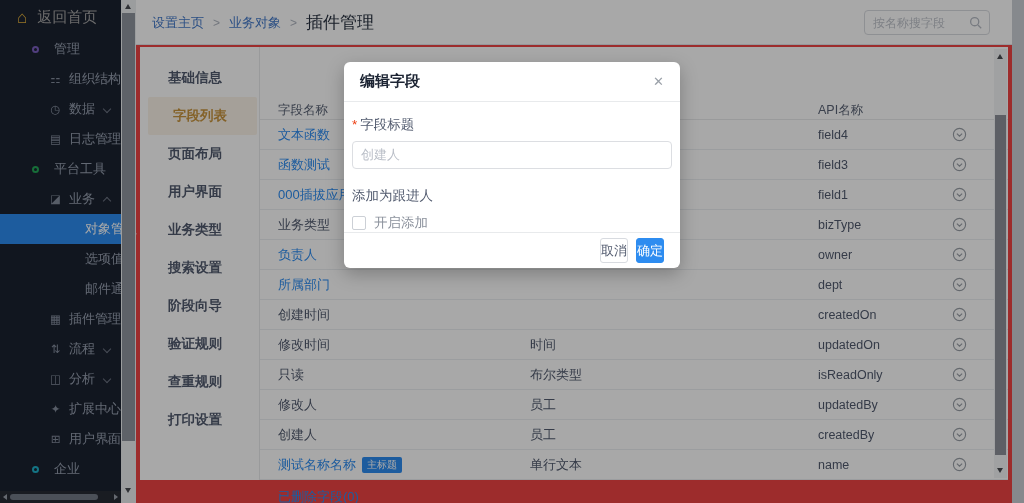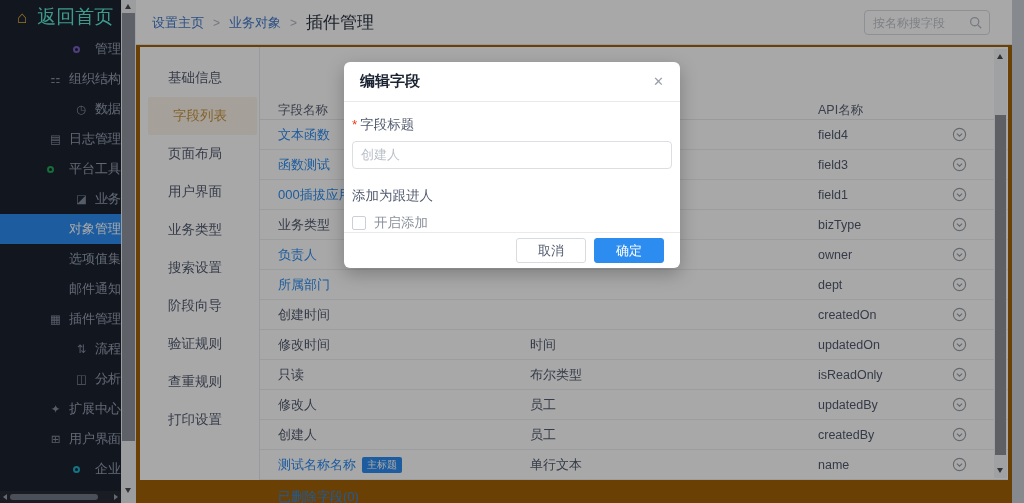--- a/index.html
+++ b/index.html
@@ -3,22 +3,22 @@
 <meta charset="utf-8">
 <style>
   html,body{margin:0;padding:0;background:#333;}
   *{box-sizing:border-box;font-family:"Liberation Sans","DejaVu Sans",sans-serif;}
   .screen{position:relative;width:1024px;height:503px;overflow:hidden;background:#eef0f4;}
 
   
   .sidebar{position:absolute;left:0;top:0;width:121px;height:503px;background:#1b2230;z-index:2;}
   .sb-header{height:34px;display:flex;align-items:center;padding-left:17px;cursor:pointer;}
   .sb-home{font-size:17px;color:#e7b43c;margin-right:10px;line-height:1;}
-  .sb-header-label{color:#5eead4;font-size:19px;}
-  .sb-item{position:relative;height:30px;display:flex;align-items:center;color:#97a0b0;font-size:13px;cursor:pointer;white-space:nowrap;justify-content:flex-end;}
+  .sb-header-label{color:#a3a3a3;font-size:15px;}
+  .sb-item{position:relative;height:30px;display:flex;align-items:center;color:#97a0b0;font-size:13px;cursor:pointer;white-space:nowrap;}
   .kind-group{padding-left:32px;}
   .dot{width:7px;height:7px;border:2px solid #888;border-radius:50%;margin-right:15px;flex:0 0 auto;}
   .dot-purple{border-color:#7b5fc0;}
   .dot-green{border-color:#23a757;}
   .dot-cyan{border-color:#1fb1c9;}
   .kind-icon{padding-left:48px;}
   .glyph{width:15px;margin-right:6px;font-size:11.5px;color:#848d9d;text-align:center;flex:0 0 auto;}
   .kind-sub{padding-left:85px;}
   .sb-item.active{background:#2d8cf0;color:#fff;}
   .chev{position:absolute;right:11px;top:12px;width:6px;height:6px;border-right:1.4px solid #6d7584;border-bottom:1.4px solid #6d7584;transform:rotate(45deg);}
@@ -29,34 +29,34 @@
   .tri{width:0;height:0;position:absolute;}
   .tri-left{left:3px;top:3px;border-top:3px solid transparent;border-bottom:3px solid transparent;border-right:4px solid #9aa0aa;}
   .tri-right{right:3px;top:3px;border-top:3px solid transparent;border-bottom:3px solid transparent;border-left:4px solid #9aa0aa;}
   
   .sb-vscroll{position:absolute;left:121px;top:0;width:15px;height:503px;background:#eceef0;z-index:2;}
   .tri-up{left:4px;top:4px;border-left:3.5px solid transparent;border-right:3.5px solid transparent;border-bottom:5px solid #4a4d52;}
   .tri-down{left:4px;bottom:10px;border-left:3.5px solid transparent;border-right:3.5px solid transparent;border-top:5px solid #4a4d52;}
   .sb-vthumb{position:absolute;left:1px;top:13px;width:13px;height:428px;background:#8f959e;}
 
   
-  .main{position:absolute;left:136px;top:0;right:0;bottom:0;background:#a16207;}
+  .main{position:absolute;left:136px;top:0;right:0;bottom:0;background:#ef4444;}
   .topbar{position:absolute;left:0;top:0;right:0;height:45px;background:#fff;border-bottom:1px solid #e4e6ea;}
   .crumbs{position:absolute;left:16px;top:0;height:45px;display:flex;align-items:center;}
   .crumb-link{color:#4379c9;font-size:13px;cursor:pointer;}
   .crumb-sep{color:#aeb4bf;font-size:12px;margin:0 9px;}
   .crumb-current{color:#27303f;font-size:17px;font-weight:500;}
   .searchbox{position:absolute;right:34px;top:10px;width:126px;height:25px;border:1px solid #d8dbe0;border-radius:4px;background:#fff;}
   .searchbox input{position:absolute;inset:0;border:none;outline:none;background:transparent;font-size:12px;color:#6a7180;padding:0 26px 0 8px;}
   .searchbox input::placeholder{color:#c0c4cc;}
   .search-ic{position:absolute;right:7px;top:5px;}
 
   .panel{position:absolute;top:47px;height:433px;background:#fff;}
   .submenu{left:4px;width:120px;border-right:1px solid #e8eaec;padding-top:12px;}
-  .smitem{height:38px;line-height:38px;padding-left:28px;font-size:13.5px;color:#515a6e;cursor:pointer;}
+  .smitem{height:38px;line-height:38px;padding-left:28px;font-size:13.5px;color:#515a6e;cursor:pointer;font-weight:bold;}
   .smitem.active{background:#faf3e8;color:#c9953f;margin:0 2px 0 8px;padding-left:25px;border-radius:2px;}
 
   .tablepanel{left:124px;width:748px;}
   .thead{display:flex;align-items:flex-end;height:25px;padding-left:18px;border-bottom:1px solid #e8eaec;color:#5a6375;font-size:12.5px;margin-top:48px;}
   .trow{display:flex;align-items:center;height:30px;padding-left:18px;border-bottom:1px solid #eceef1;color:#515a6e;font-size:13px;}
   .c1{width:252px;display:flex;align-items:center;}
   .c2{width:288px;}
   .c3{width:130px;font-size:12.5px;}
   .c4{width:22px;display:flex;align-items:center;justify-content:center;cursor:pointer;}
   .fname.link{color:#2d8cf0;cursor:pointer;}
@@ -79,21 +79,21 @@
   .m-close{font-size:13px;color:#9aa0a8;cursor:pointer;line-height:1;}
   .m-body{flex:1;padding:14px 8px 0;}
   .m-label{font-size:13.5px;color:#515a6e;margin-bottom:7px;}
   .req{color:#ed4014;margin-right:3px;}
   .m-input{width:100%;height:28px;border:1px solid #dcdee2;border-radius:4px;padding:0 8px;font-size:13px;color:#b9bec7;outline:none;}
   .m-section{font-size:13.5px;color:#515a6e;margin-top:18px;}
   .m-checkrow{display:flex;align-items:center;margin-top:9px;cursor:pointer;}
   .checkbox{width:14px;height:14px;border:1px solid #ccd0d6;border-radius:2px;background:#fff;margin-right:8px;flex:0 0 auto;}
   .m-checklabel{font-size:13.5px;color:#8b919c;}
   .m-foot{height:38px;display:flex;align-items:center;justify-content:flex-end;gap:8px;padding:0 16px;border-top:1px solid #e8eaec;}
-  .btn{height:25px;padding:0 21px;border-radius:3px;font-size:13px;cursor:pointer;line-height:23px;}
+  .btn{height:25px;padding:0 0;border-radius:3px;font-size:13px;cursor:pointer;line-height:23px;}
   .btn-cancel{border:1px solid #d8dbe0;background:#fff;color:#515a6e;}
   .btn-ok{border:1px solid #2d8cf0;background:#2d8cf0;color:#fff;}
 </style>
 </head>
 <body>
 
 <div class="screen">
 
   <aside class="sidebar">
     <div class="sb-header">

